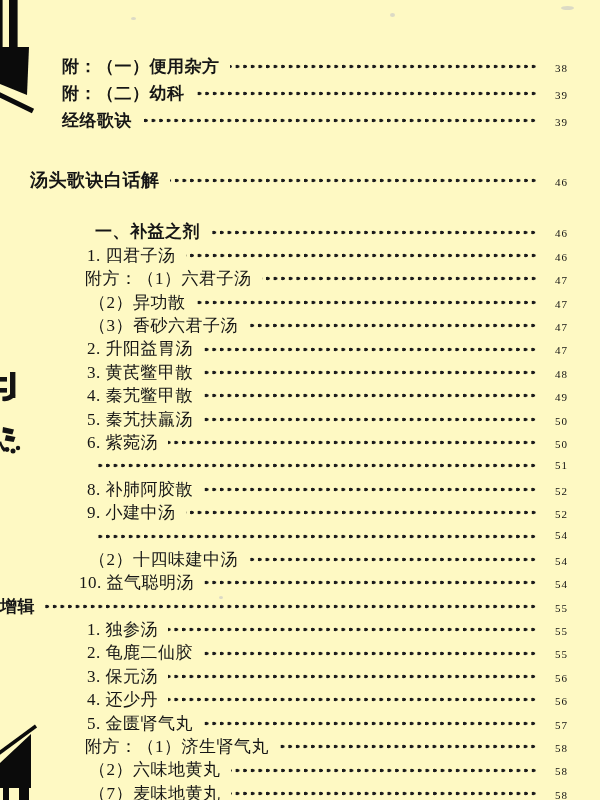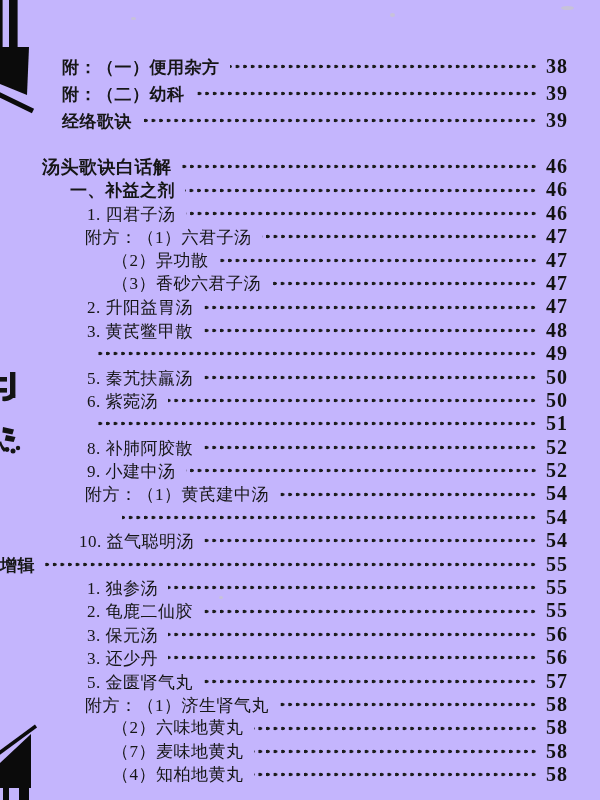--- a/index.html
+++ b/index.html
@@ -1,49 +1,49 @@
 <!DOCTYPE html>
 <html><head>
 <meta charset="utf-8">
 <style>
   html,body{margin:0;padding:0;}
   body{
     width:600px;height:800px;overflow:hidden;position:relative;
     background:#fdfdfc;
     font-family:"Liberation Serif","DejaVu Serif",serif;
   }
-  .page{position:absolute;inset:0;background:#c4b5fd;}
+  .page{position:absolute;inset:0;background:#fef9c3;}
   
   .toc{position:absolute;top:53px;left:0;right:32px;}
   .row{
     display:flex;align-items:baseline;
     height:23.4px;line-height:23.4px;
     font-size:17px;color:#161616;white-space:nowrap;
   }
   .row .lbl{flex:0 0 auto;letter-spacing:.5px;}
   .row .leader{
     flex:1 1 auto;align-self:center;height:9px;min-width:20px;
     margin:0 5px 0 10px;
     background-image:radial-gradient(circle at 3.6px 4.5px,#1c1c1c 1.65px,rgba(0,0,0,0) 2.1px);
     background-size:7.6px 9px;background-repeat:repeat-x;background-position:right center;
   }
   .row .pg{
     flex:0 0 auto;min-width:26px;text-align:right;
-    font-size:20px;letter-spacing:1px;color:#121212;
-    font-family:"Liberation Serif","DejaVu Serif",serif;font-weight:700;
+    font-size:11px;letter-spacing:1px;color:#121212;
+    font-family:"Liberation Serif","DejaVu Serif",serif;font-weight:400;
   }
   
   .row.top     {padding-left:62px;height:27px;line-height:27px;font-weight:700;font-family:"Liberation Sans","DejaVu Sans",sans-serif;}
-  .row.title   {padding-left:42px;margin-top:21px;font-size:18px;font-weight:700;font-family:"Liberation Sans","DejaVu Sans",sans-serif;}
-  .row.section {padding-left:70px;font-weight:700;font-family:"Liberation Sans","DejaVu Sans",sans-serif;}
+  .row.title   {padding-left:30px;margin-top:35px;font-size:18px;font-weight:700;font-family:"Liberation Sans","DejaVu Sans",sans-serif;}
+  .row.section {padding-left:95px;font-weight:700;font-family:"Liberation Sans","DejaVu Sans",sans-serif;margin-top:28px;}
   .row.zengji  {font-weight:700;font-family:"Liberation Sans","DejaVu Sans",sans-serif;}
   .row.item    {padding-left:87px;}
   .row.item-wide{padding-left:79px;}
   .row.fufang  {padding-left:85px;}
-  .row.sub     {padding-left:112px;align-items:center;}
+  .row.sub     {padding-left:89px;}
   
   .art{position:absolute;pointer-events:none;}
   .speck{position:absolute;background:#c9c9c6;border-radius:50%;opacity:.65;}
 </style>
 </head>
 <body>
 
 <div class="page">
 
   <svg class="art" style="left:0;top:0" width="60" height="125" viewBox="0 0 60 125">
@@ -132,20 +132,21 @@
       <span class="lbl">2. 升阳益胃汤</span>
       <span class="leader"></span>
       <span class="pg">47</span>
     </div>
       <div class="row item">
       <span class="lbl">3. 黄芪鳖甲散</span>
       <span class="leader"></span>
       <span class="pg">48</span>
     </div>
       <div class="row item">
+      <span class="lbl">4. 秦艽鳖甲散</span>
       <span class="leader"></span>
       <span class="pg">49</span>
     </div>
       <div class="row item">
       <span class="lbl">5. 秦艽扶羸汤</span>
       <span class="leader"></span>
       <span class="pg">50</span>
     </div>
       <div class="row item">
       <span class="lbl">6. 紫菀汤</span>
@@ -160,25 +161,25 @@
       <span class="lbl">8. 补肺阿胶散</span>
       <span class="leader"></span>
       <span class="pg">52</span>
     </div>
       <div class="row item">
       <span class="lbl">9. 小建中汤</span>
       <span class="leader"></span>
       <span class="pg">52</span>
     </div>
       <div class="row fufang">
-      <span class="lbl">附方：（1）黄芪建中汤</span>
       <span class="leader"></span>
       <span class="pg">54</span>
     </div>
       <div class="row sub">
+      <span class="lbl">（2）十四味建中汤</span>
       <span class="leader"></span>
       <span class="pg">54</span>
     </div>
       <div class="row item-wide">
       <span class="lbl">10. 益气聪明汤</span>
       <span class="leader"></span>
       <span class="pg">54</span>
     </div>
       <div class="row zengji">
       <span class="lbl">增辑</span>
@@ -194,21 +195,21 @@
       <span class="lbl">2. 龟鹿二仙胶</span>
       <span class="leader"></span>
       <span class="pg">55</span>
     </div>
       <div class="row item">
       <span class="lbl">3. 保元汤</span>
       <span class="leader"></span>
       <span class="pg">56</span>
     </div>
       <div class="row item">
-      <span class="lbl">3. 还少丹</span>
+      <span class="lbl">4. 还少丹</span>
       <span class="leader"></span>
       <span class="pg">56</span>
     </div>
       <div class="row item">
       <span class="lbl">5. 金匮肾气丸</span>
       <span class="leader"></span>
       <span class="pg">57</span>
     </div>
       <div class="row fufang">
       <span class="lbl">附方：（1）济生肾气丸</span>

